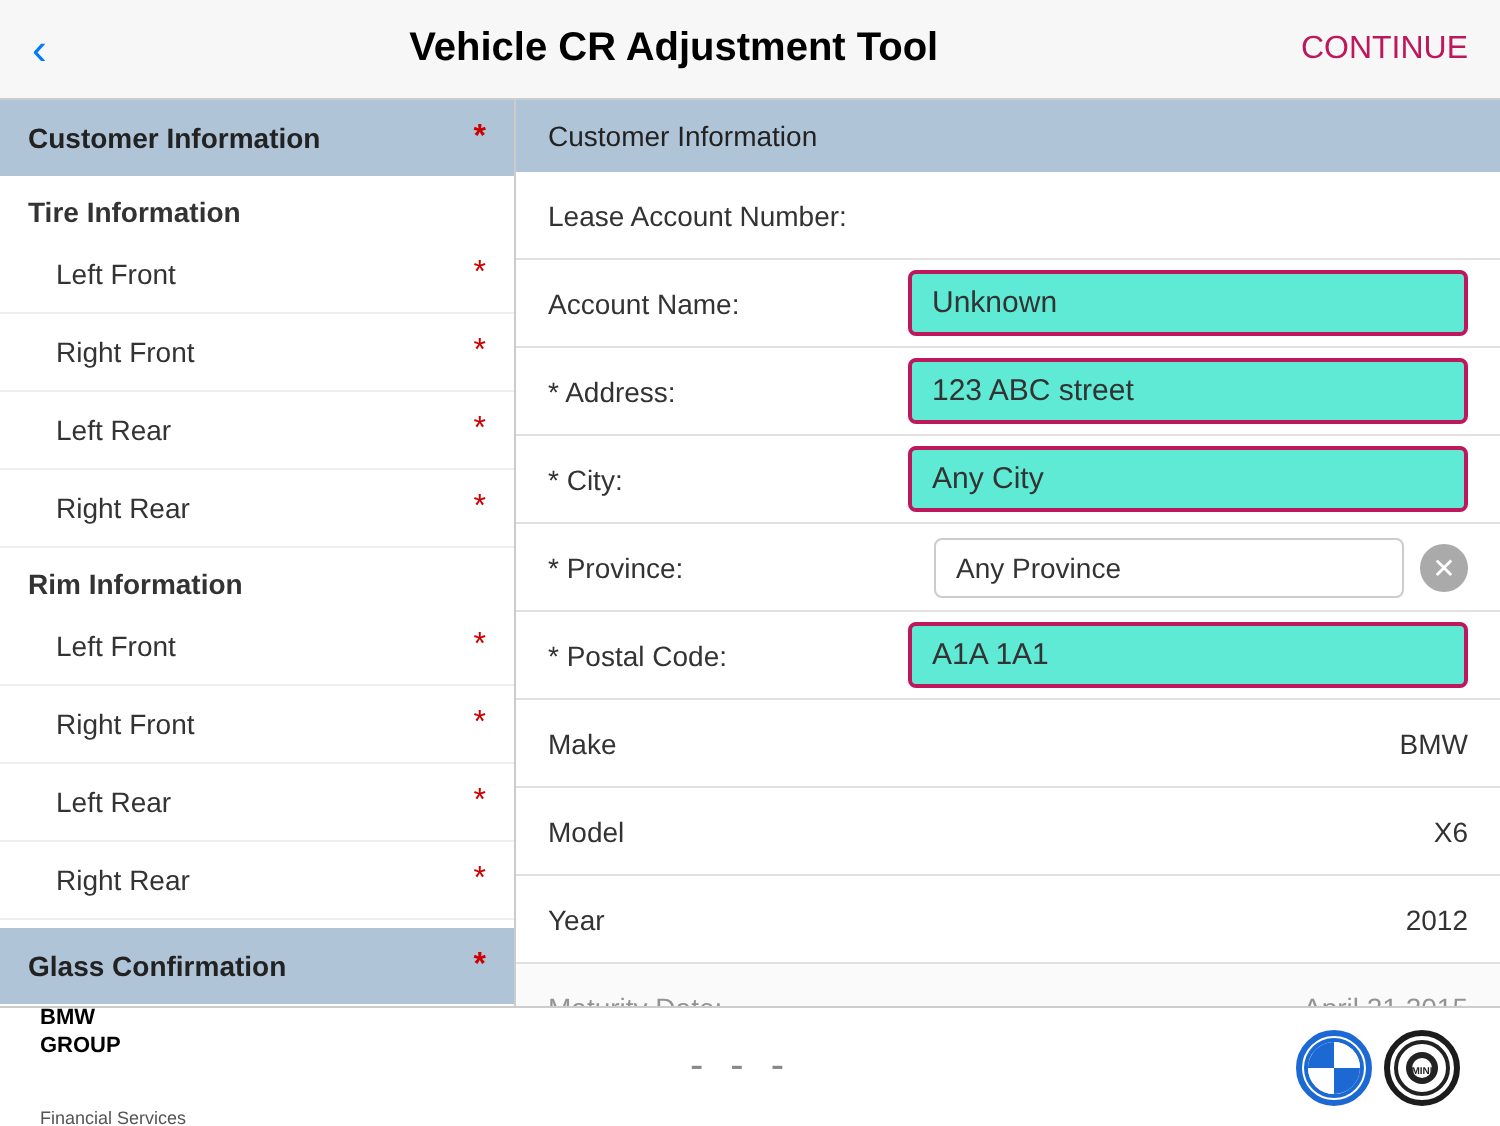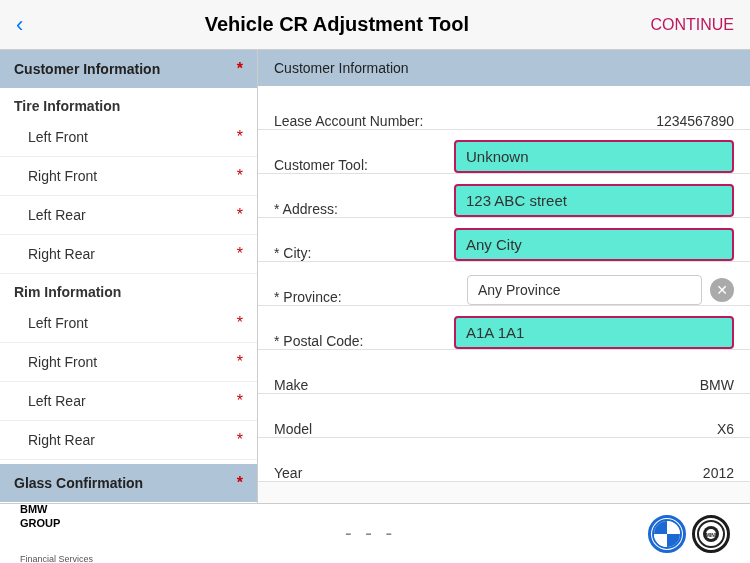--- a/index.html
+++ b/index.html
@@ -80,21 +80,21 @@
     
     .content {
       flex: 1; background: #f5f5f5; overflow-y: auto;
     }
     .content-section-header {
       background: #b0c4d8; padding: 10px 16px;
       font-size: 14px; font-weight: 500; color: #222;
     }
     .form-area { padding: 0; }
     .form-row {
-      display: flex; align-items: flex-end;
+      display: flex; align-items: center;
       background: #fff; border-bottom: 1px solid #e0e0e0;
       min-height: 44px; padding: 0 16px;
     }
     .form-label {
       width: 180px; font-size: 14px; color: #333; flex-shrink: 0;
     }
     .form-value-right { flex: 1; font-size: 14px; color: #333; text-align: right; }
     .form-input {
       flex: 1; border: 2px solid #be185d; border-radius: 4px;
       padding: 6px 10px; font-size: 15px; color: #333;
@@ -180,25 +180,24 @@
 
   </div>
 
   <div class="content">
     <div class="content-section-header">Customer Information</div>
 
     <div class="form-area">
 
       <div class="form-row">
         <span class="form-label">Lease Account Number:</span>
-        <span class="form-value-right">1234567890</span>
-      </div>
-
-      <div class="form-row">
-        <span class="form-label">Customer Tool:</span>
+      </div>
+
+      <div class="form-row">
+        <span class="form-label">Account Name:</span>
         <input class="form-input" value="Unknown" style="">
       </div>
 
       <div class="form-row">
         <span class="form-label">* Address:</span>
         <input class="form-input" value="123 ABC street" style="">
       </div>
 
       <div class="form-row">
         <span class="form-label">* City:</span>

